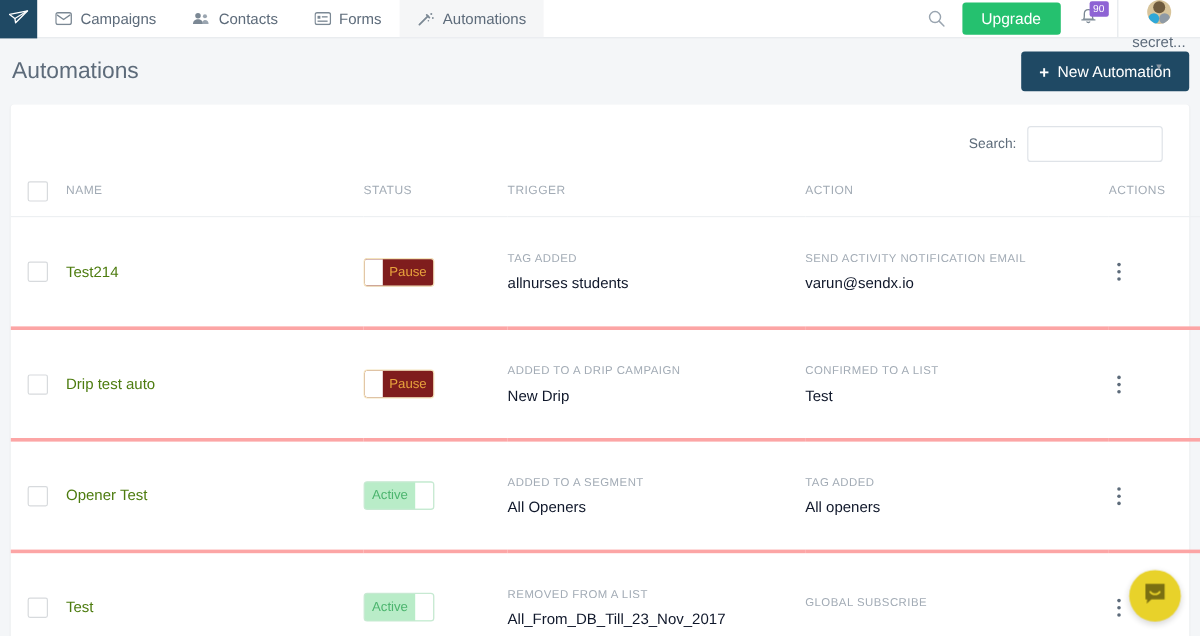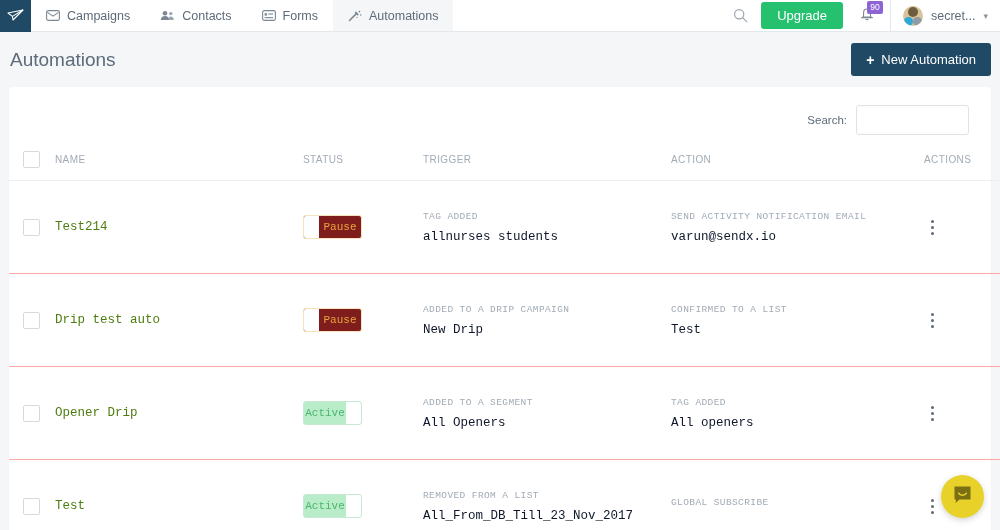--- a/index.html
+++ b/index.html
@@ -74,20 +74,21 @@
     line-height: 1;
     padding: 2px 3px;
     border-radius: 2px;
     min-width: 16px;
     text-align: center;
   }
   .user-wrap {
     display: flex; align-items: center; gap: 8px;
     padding: 0 12px 0 12px;
     cursor: pointer;
+    flex-direction: column;
   }
   .avatar {
     width: 20px; height: 20px;
     border-radius: 50%;
     overflow: hidden;
     position: relative;
     background: #d8c49a;
     flex: 0 0 20px;
   }
   .avatar i { position: absolute; display: block; border-radius: 50%; }
@@ -160,25 +161,24 @@
     vertical-align: middle;
   }
   .col-chk   { width: 46px; padding-left: 14px !important; }
   .col-name  { width: 248px; }
   .col-status{ width: 120px; }
   .col-trig  { width: 248px; }
   .col-act   { width: 253px; }
   .col-acts  { width: 85px; text-align: left; }
 
   tbody td {
-    border-bottom: 1px solid #fca5a5;
+    border-bottom: 3px solid #fca5a5;
     height: 93px;
     vertical-align: middle;
     padding: 0;
-    font-family: Liberation Mono, monospace;
   }
   tbody td.cell-chk { padding-left: 14px; }
   .chkbox {
     width: 17px; height: 17px;
     border: 1px solid #d7dadd;
     border-radius: 2px;
     background: #fff;
     display: block;
     cursor: pointer;
   }
@@ -430,21 +430,21 @@
               <span></span>
           </div>
         </td>
       </tr>
 
       <tr>
         <td class="cell-chk">
           <span class="chkbox"></span>
         </td>
         <td>
-          <div class="row-name">Opener Drip</div>
+          <div class="row-name">Opener Test</div>
         </td>
         <td>
           <div class="toggle active">
             <span class="knob"></span>
             <span class="tlabel">Active</span>
           </div>
         </td>
         <td>
           <div class="meta-label">ADDED TO A SEGMENT</div>
           <div class="meta-value">All Openers</div>

